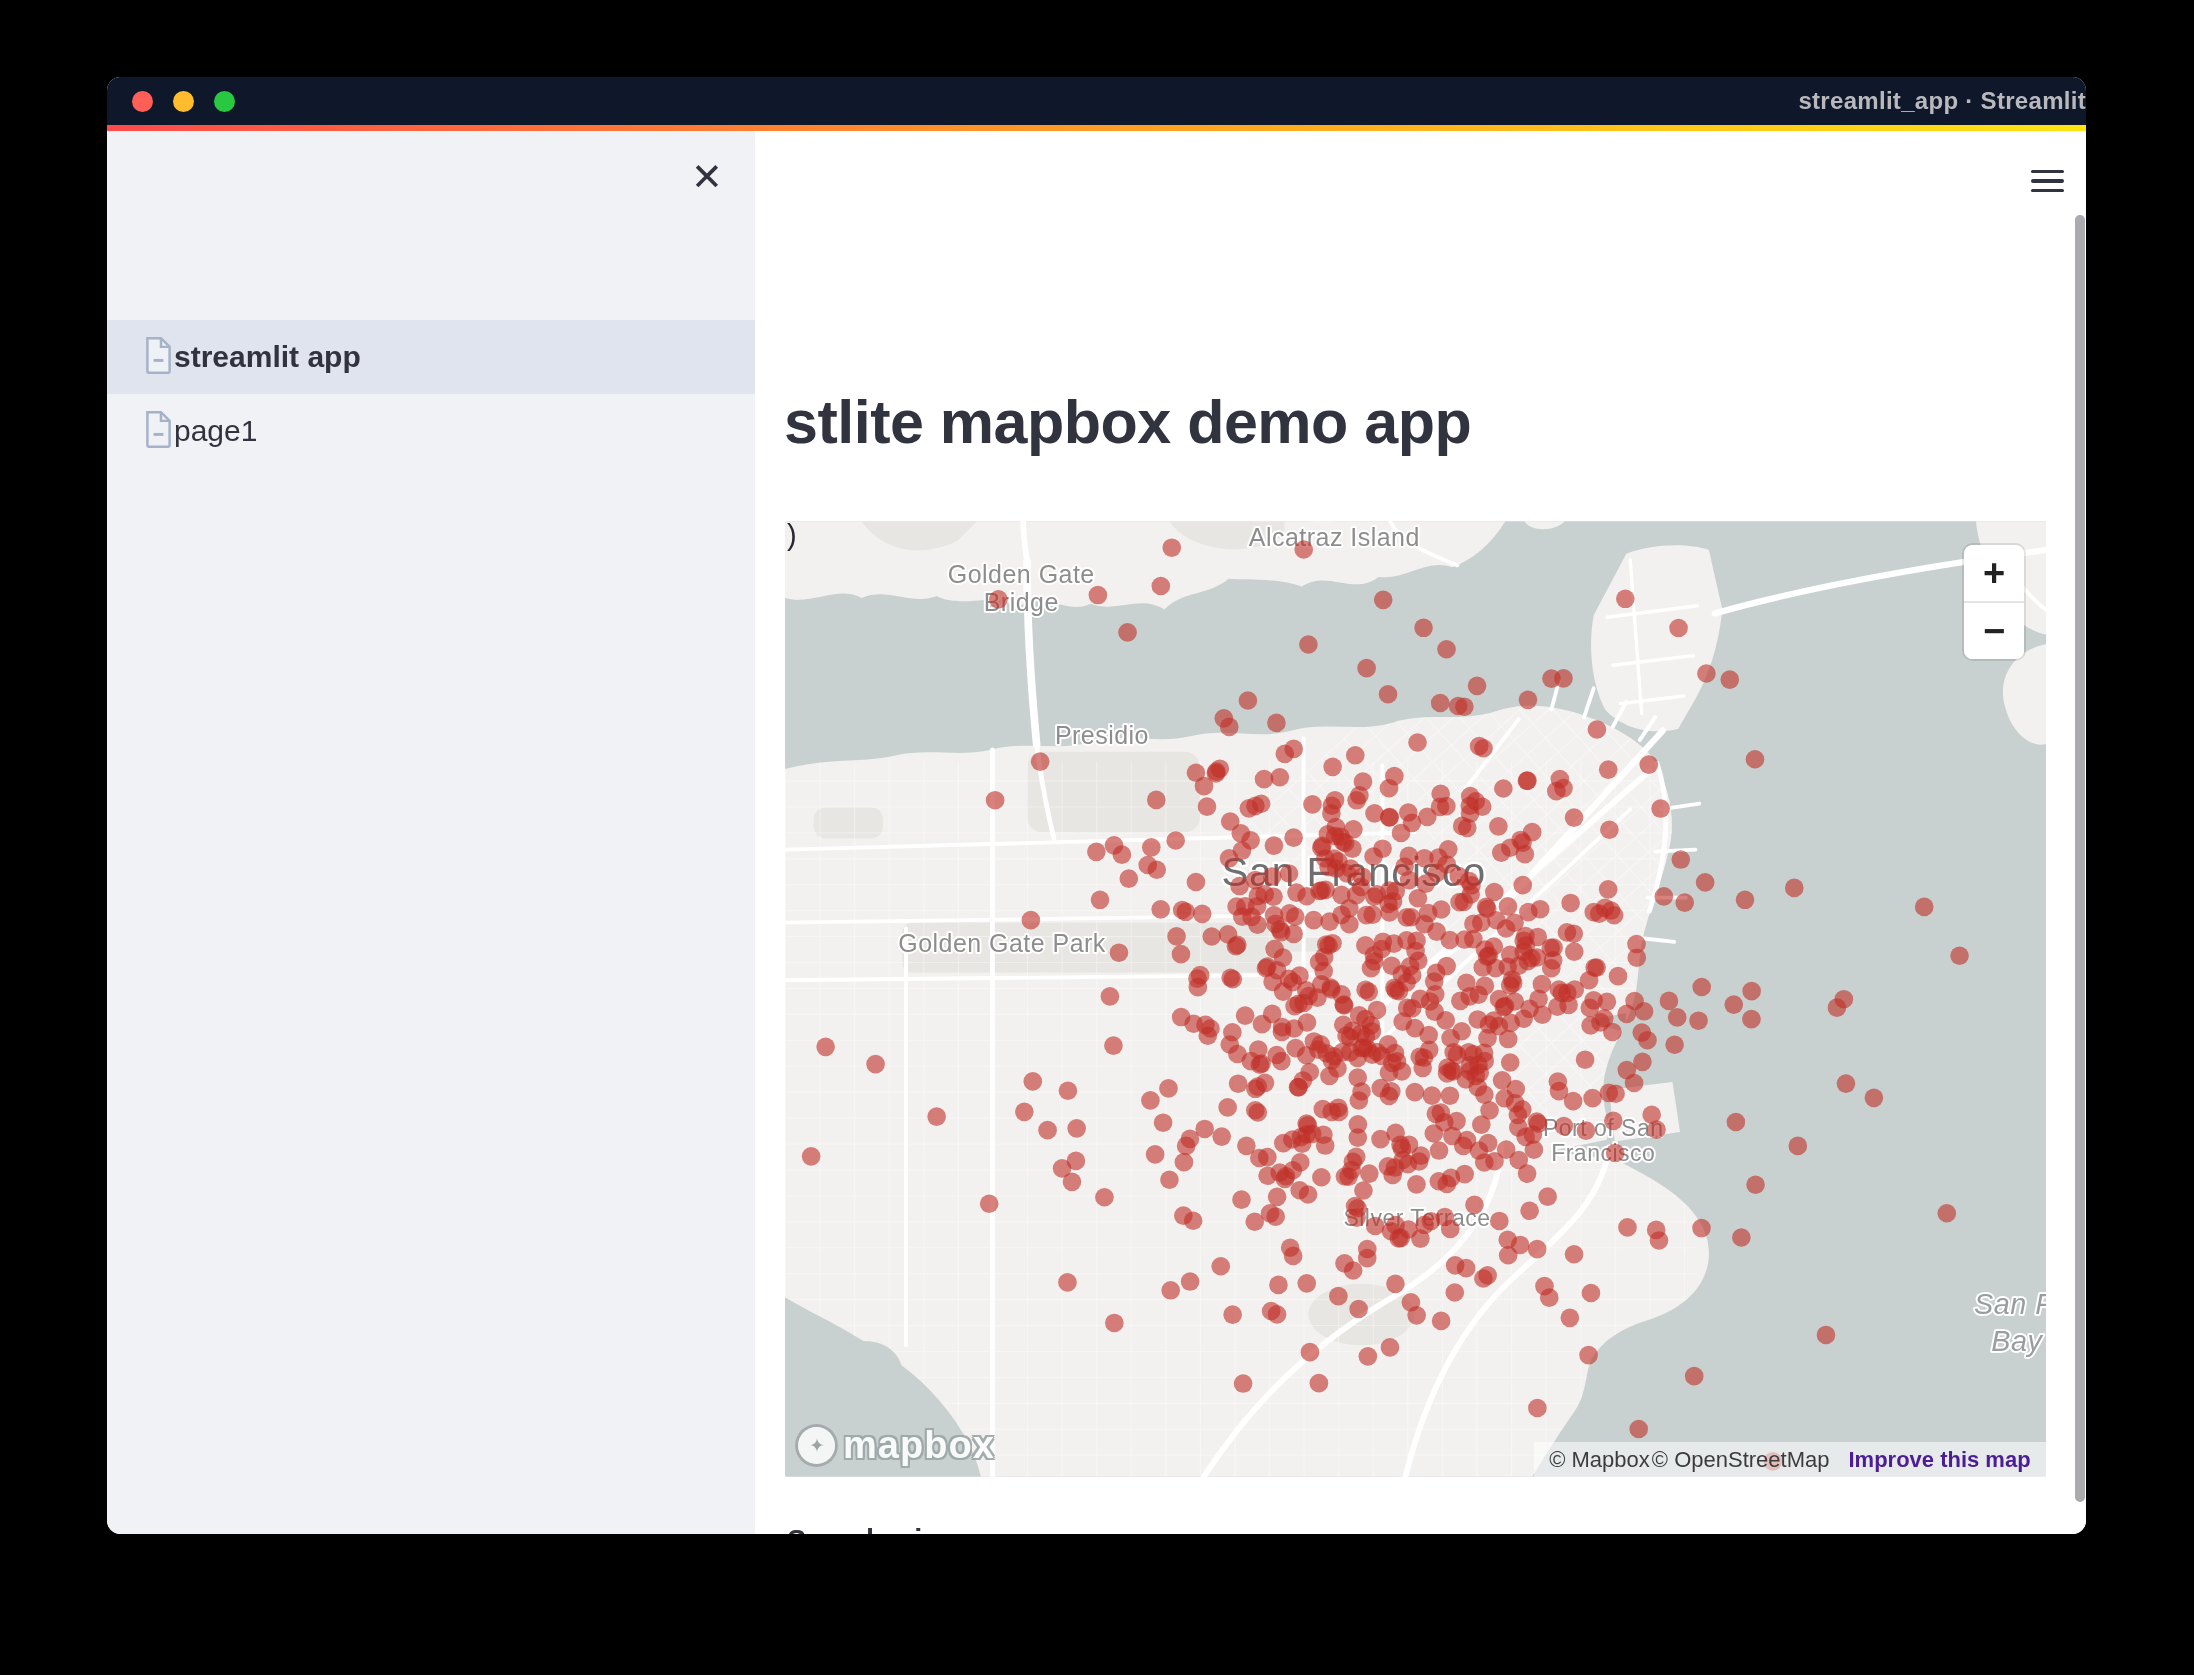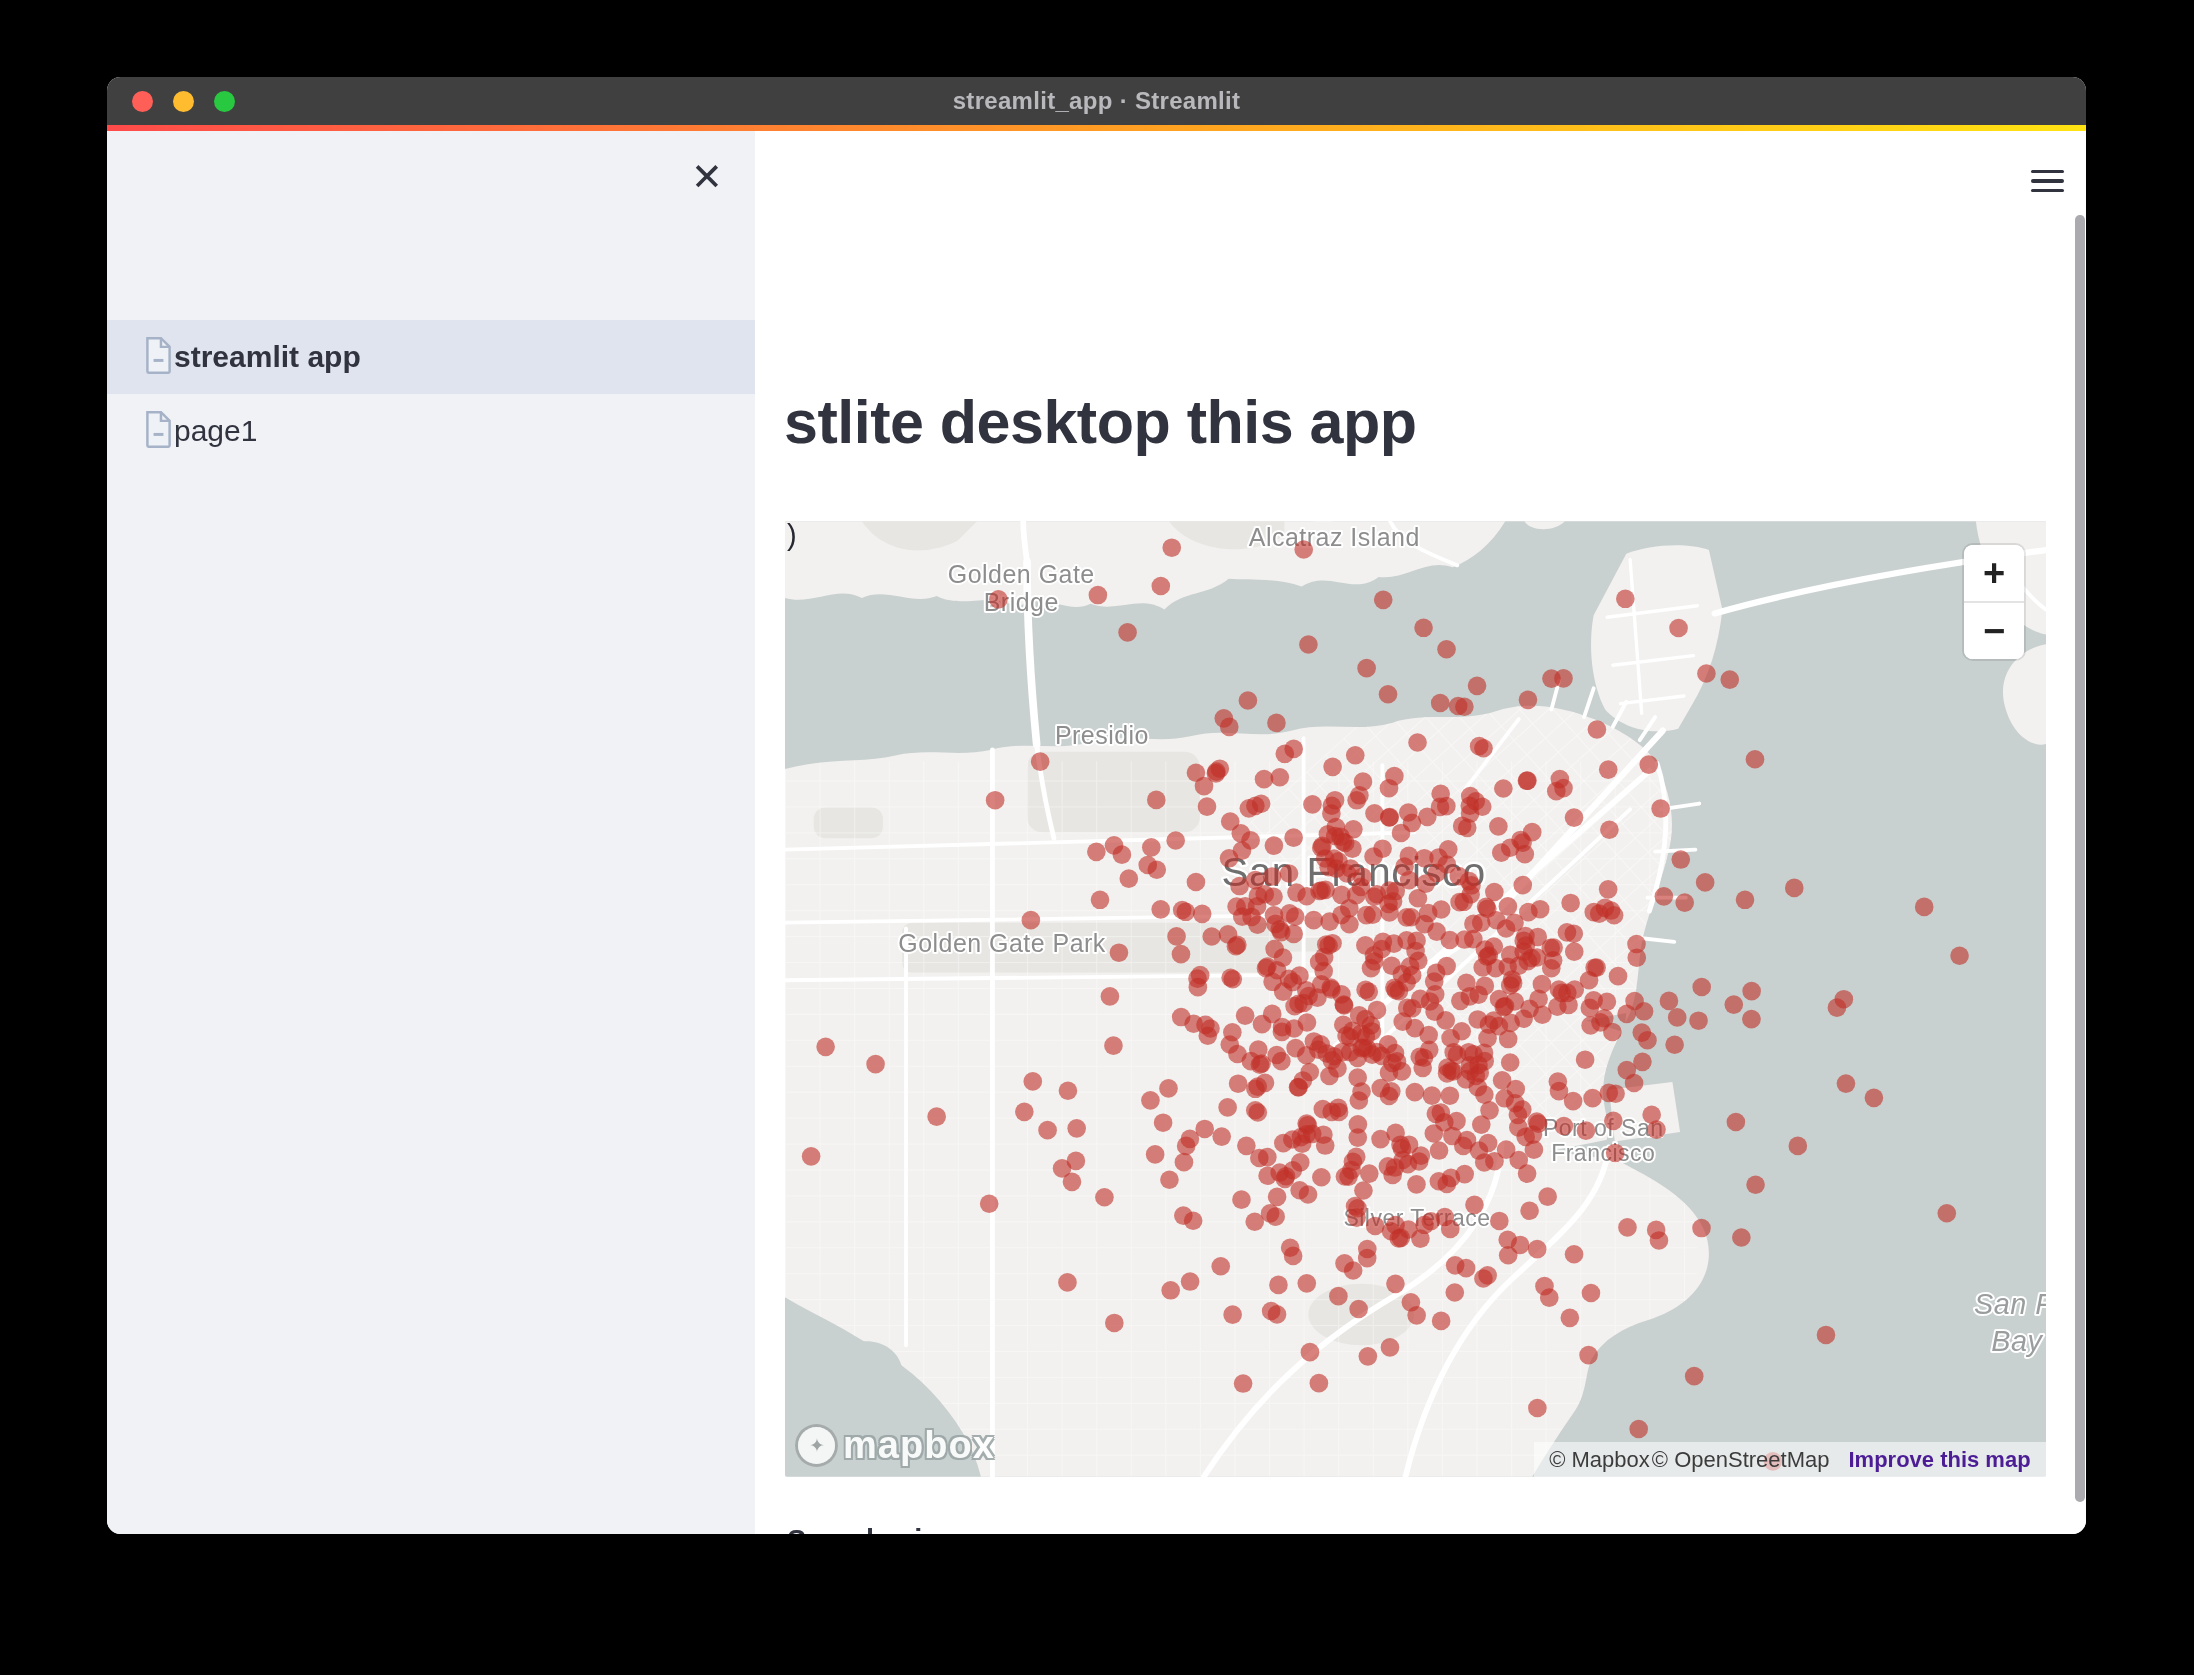--- a/index.html
+++ b/index.html
@@ -69,21 +69,21 @@
   .attrib a{color:#3c3c3c;text-decoration:none;cursor:pointer;}
   .attrib a.improve{font-weight:bold;color:#4c1d95;margin-left:17px;}
   .widget-label{position:absolute;left:32px;top:1393px;font-size:29px;font-weight:600;color:#31333f;}
   .scrollbar{position:absolute;left:1320px;top:84px;width:9.6px;height:1287px;border-radius:4.8px;}
 </style>
 </head>
 <body>
 
 <div class="window">
 
-  <div class="titlebar" style="background: #404040;">
+  <div class="titlebar" style="background: #0f172a; justify-content: flex-end;">
     <div class="lights">
       <span class="light" style="background: rgb(255, 95, 87);"></span>
       <span class="light" style="background: rgb(254, 188, 46);"></span>
       <span class="light" style="background: rgb(40, 200, 64);"></span>
     </div>
     <span class="title">streamlit_app · Streamlit</span>
   </div>
 
   <div class="decoration" style="background: linear-gradient(90deg, rgb(255, 75, 75) 0%, rgb(255, 164, 33) 55%, rgb(255, 227, 18) 100%);"></div>
 
@@ -115,21 +115,21 @@
       </div>
     </div>
 
     <div class="main">
       <button class="hamburger">
         <span class="bar"></span>
         <span class="bar"></span>
         <span class="bar"></span>
       </button>
 
-      <h1 class="page-title">stlite desktop this app</h1>
+      <h1 class="page-title">stlite mapbox demo app</h1>
       <div class="stray">)</div>
 
       <div class="mapwrap">
         <svg width="1261" height="956" viewBox="0 0 1313 995" xmlns="http://www.w3.org/2000/svg">
           <defs>
             <pattern id="grid" width="36" height="27" patternUnits="userSpaceOnUse">
               <path d="M0 0H36M0 0V27" stroke="#ffffff" stroke-width="2.2" stroke-opacity="0.85" fill="none"></path>
             </pattern>
             <pattern id="gridS" width="26" height="20" patternUnits="userSpaceOnUse">
               <path d="M0 0H26M0 0V20" stroke="#ffffff" stroke-width="2" stroke-opacity="0.85" fill="none"></path>

